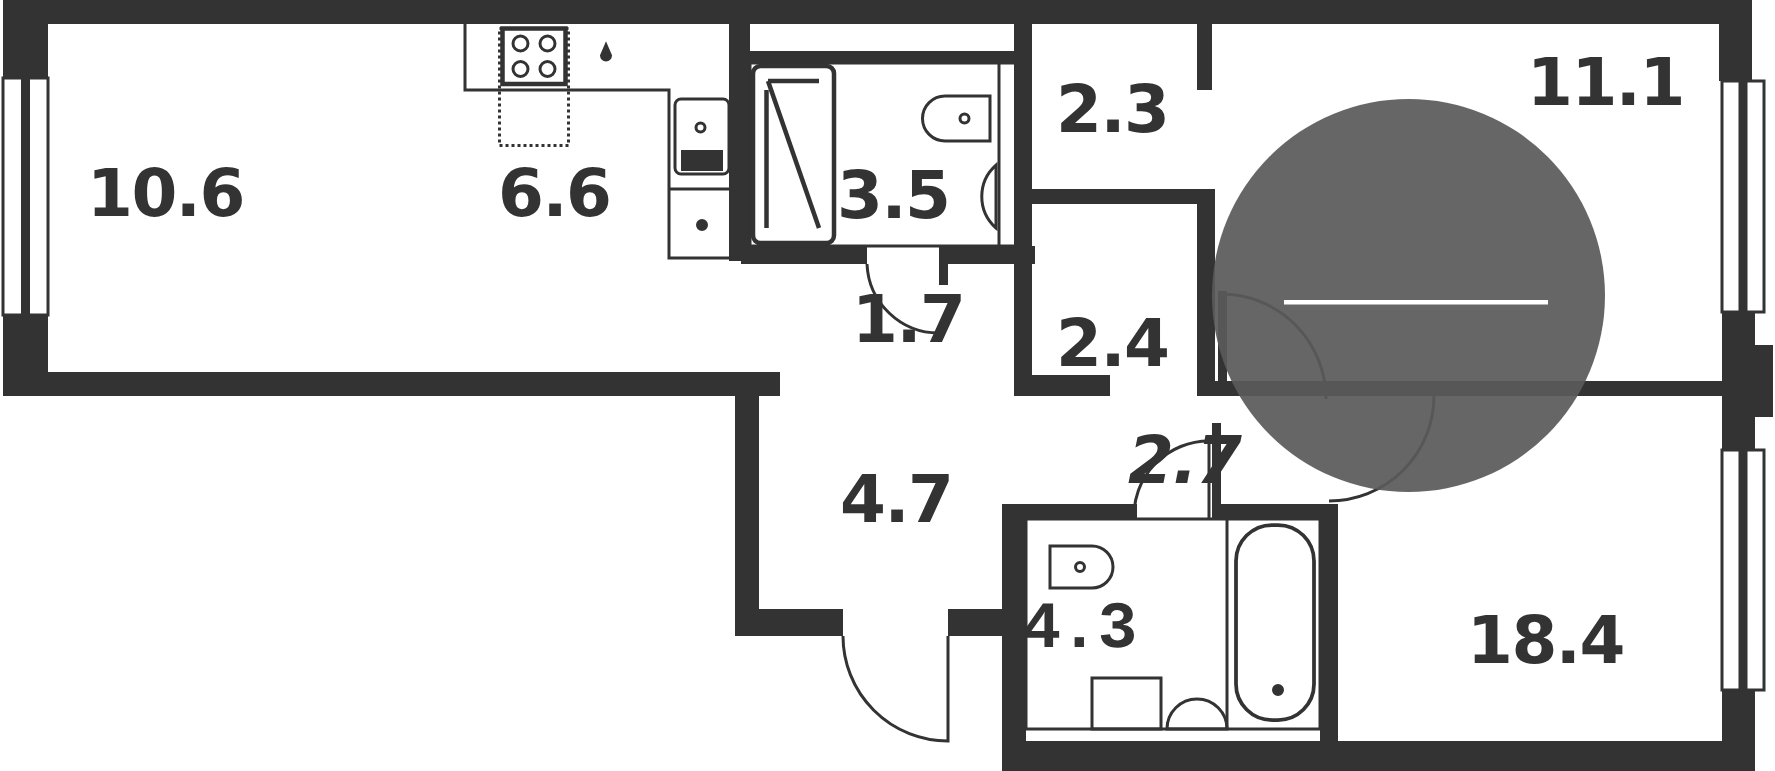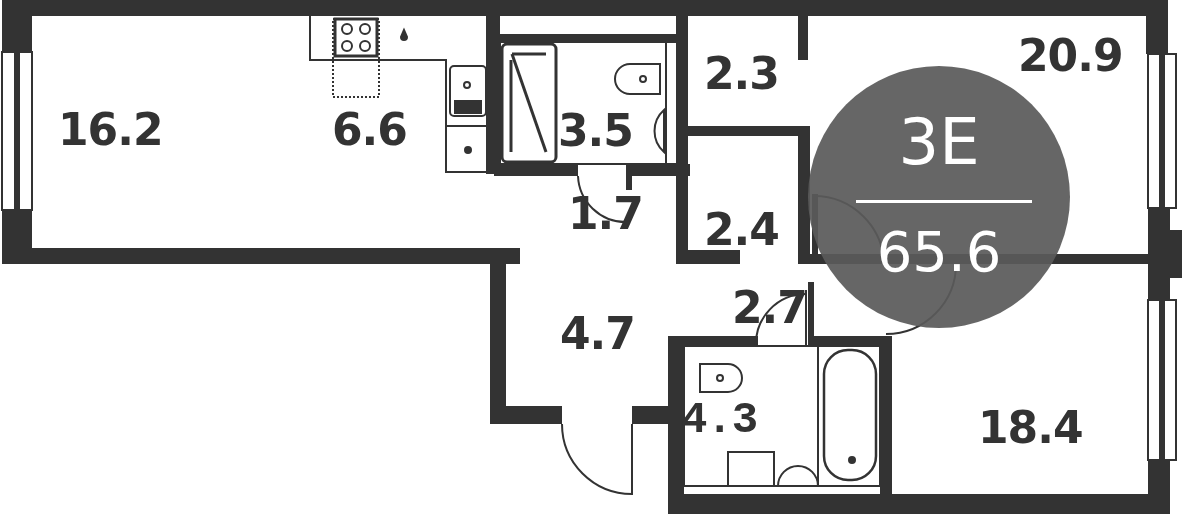--- a/index.html
+++ b/index.html
@@ -147,29 +147,27 @@
   </g>
 
   <g fill="none" stroke="#333333" stroke-width="2">
     <path d="M 562 424 A 70 70 0 0 0 632 494 L 632 424"></path>
     <path d="M 814 196 A 70 70 0 0 1 884 266"></path>
     <path d="M 956 264 A 70 70 0 0 1 886 334"></path>
     <rect x="812" y="194" width="6" height="64" fill="#333333" stroke="none"></rect>
   </g>
 </svg>
 
-<div class="area-label" style="left:58px; top:108px;">16.2</div>
+<div class="area-label" style="left:58px; top:108px;">10.6</div>
 <div class="area-label" style="left:332px; top:108px;">6.6</div>
 <div class="area-label" style="left:558px; top:88px;margin-top:21px;">3.5</div>
 <div class="area-label" style="left:568px; top:192px;text-align:center;">1.7</div>
 <div class="area-label" style="left:704px; top:52px;">2.3</div>
 <div class="area-label" style="left:704px; top:172px;margin-top:36px;">2.4</div>
-<div class="area-label" style="left:1018px; top:34px;">20.9</div>
+<div class="area-label" style="left:1018px; top:34px;">11.1</div>
 <div class="area-label" style="left:560px; top:312px;">4.7</div>
-<div class="area-label" style="left:732px; top:286px;">2.7</div>
+<div class="area-label" style="left:752px; top:286px;font-style:italic;">2.7</div>
 <div class="area-label" style="left:681px; top:398px;font-family:Liberation Mono, monospace;">4.3</div>
 <div class="area-label" style="left:978px; top:406px;">18.4</div>
 
 <div class="badge">
-  <div class="badge-type">3E</div>
   <div class="badge-line"></div>
-  <div class="badge-area">65.6</div>
 </div>
 
 </body></html>

